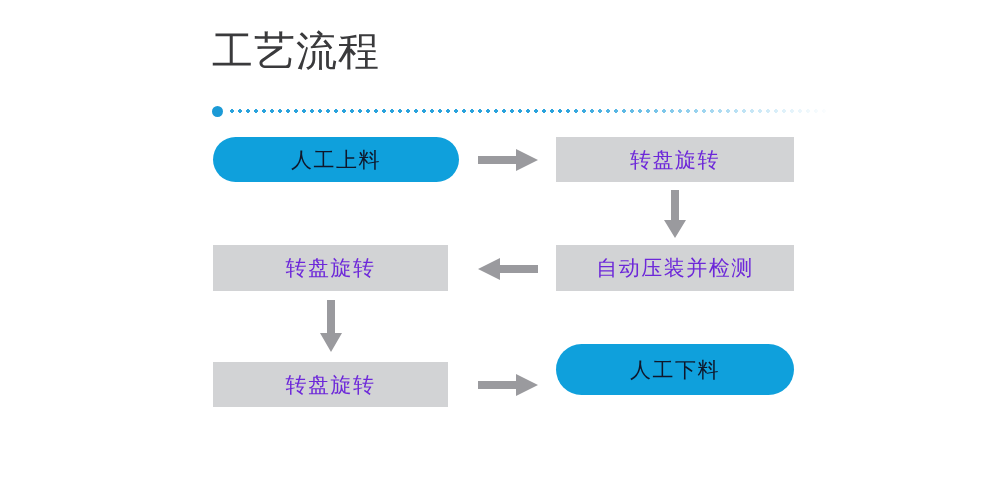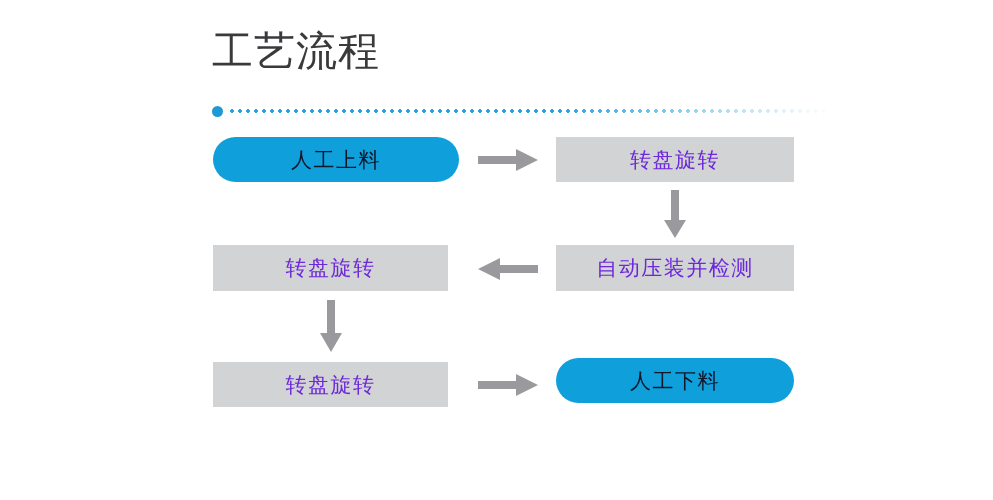--- a/index.html
+++ b/index.html
@@ -83,21 +83,21 @@
     color: #0f172a;
     border-radius: 26px;
   }
 
   
   #node-manual-load   { left: 213px; top: 137px; width: 246px; height: 45px; }
   #node-turntable-1   { left: 556px; top: 137px; width: 238px; height: 45px; }
   #node-press-test    { left: 556px; top: 245px; width: 238px; height: 46px; }
   #node-auto-weld     { left: 213px; top: 245px; width: 235px; height: 46px; }
   #node-turntable-2   { left: 213px; top: 362px; width: 235px; height: 45px; }
-  #node-manual-unload { left: 556px; top: 358px; width: 238px; height: 45px; }
+  #node-manual-unload { left: 556px; top: 344px; width: 238px; height: 51px; }
 
   
   .arrow {
     position: absolute;
     display: block;
   }
   .arrow svg { display: block; }
 
   #arrow-load-to-turntable { left: 478px; top: 147px; width: 60px; height: 26px; }
   #arrow-turntable-to-press { left: 662px; top: 190px; width: 26px; height: 48px; }

